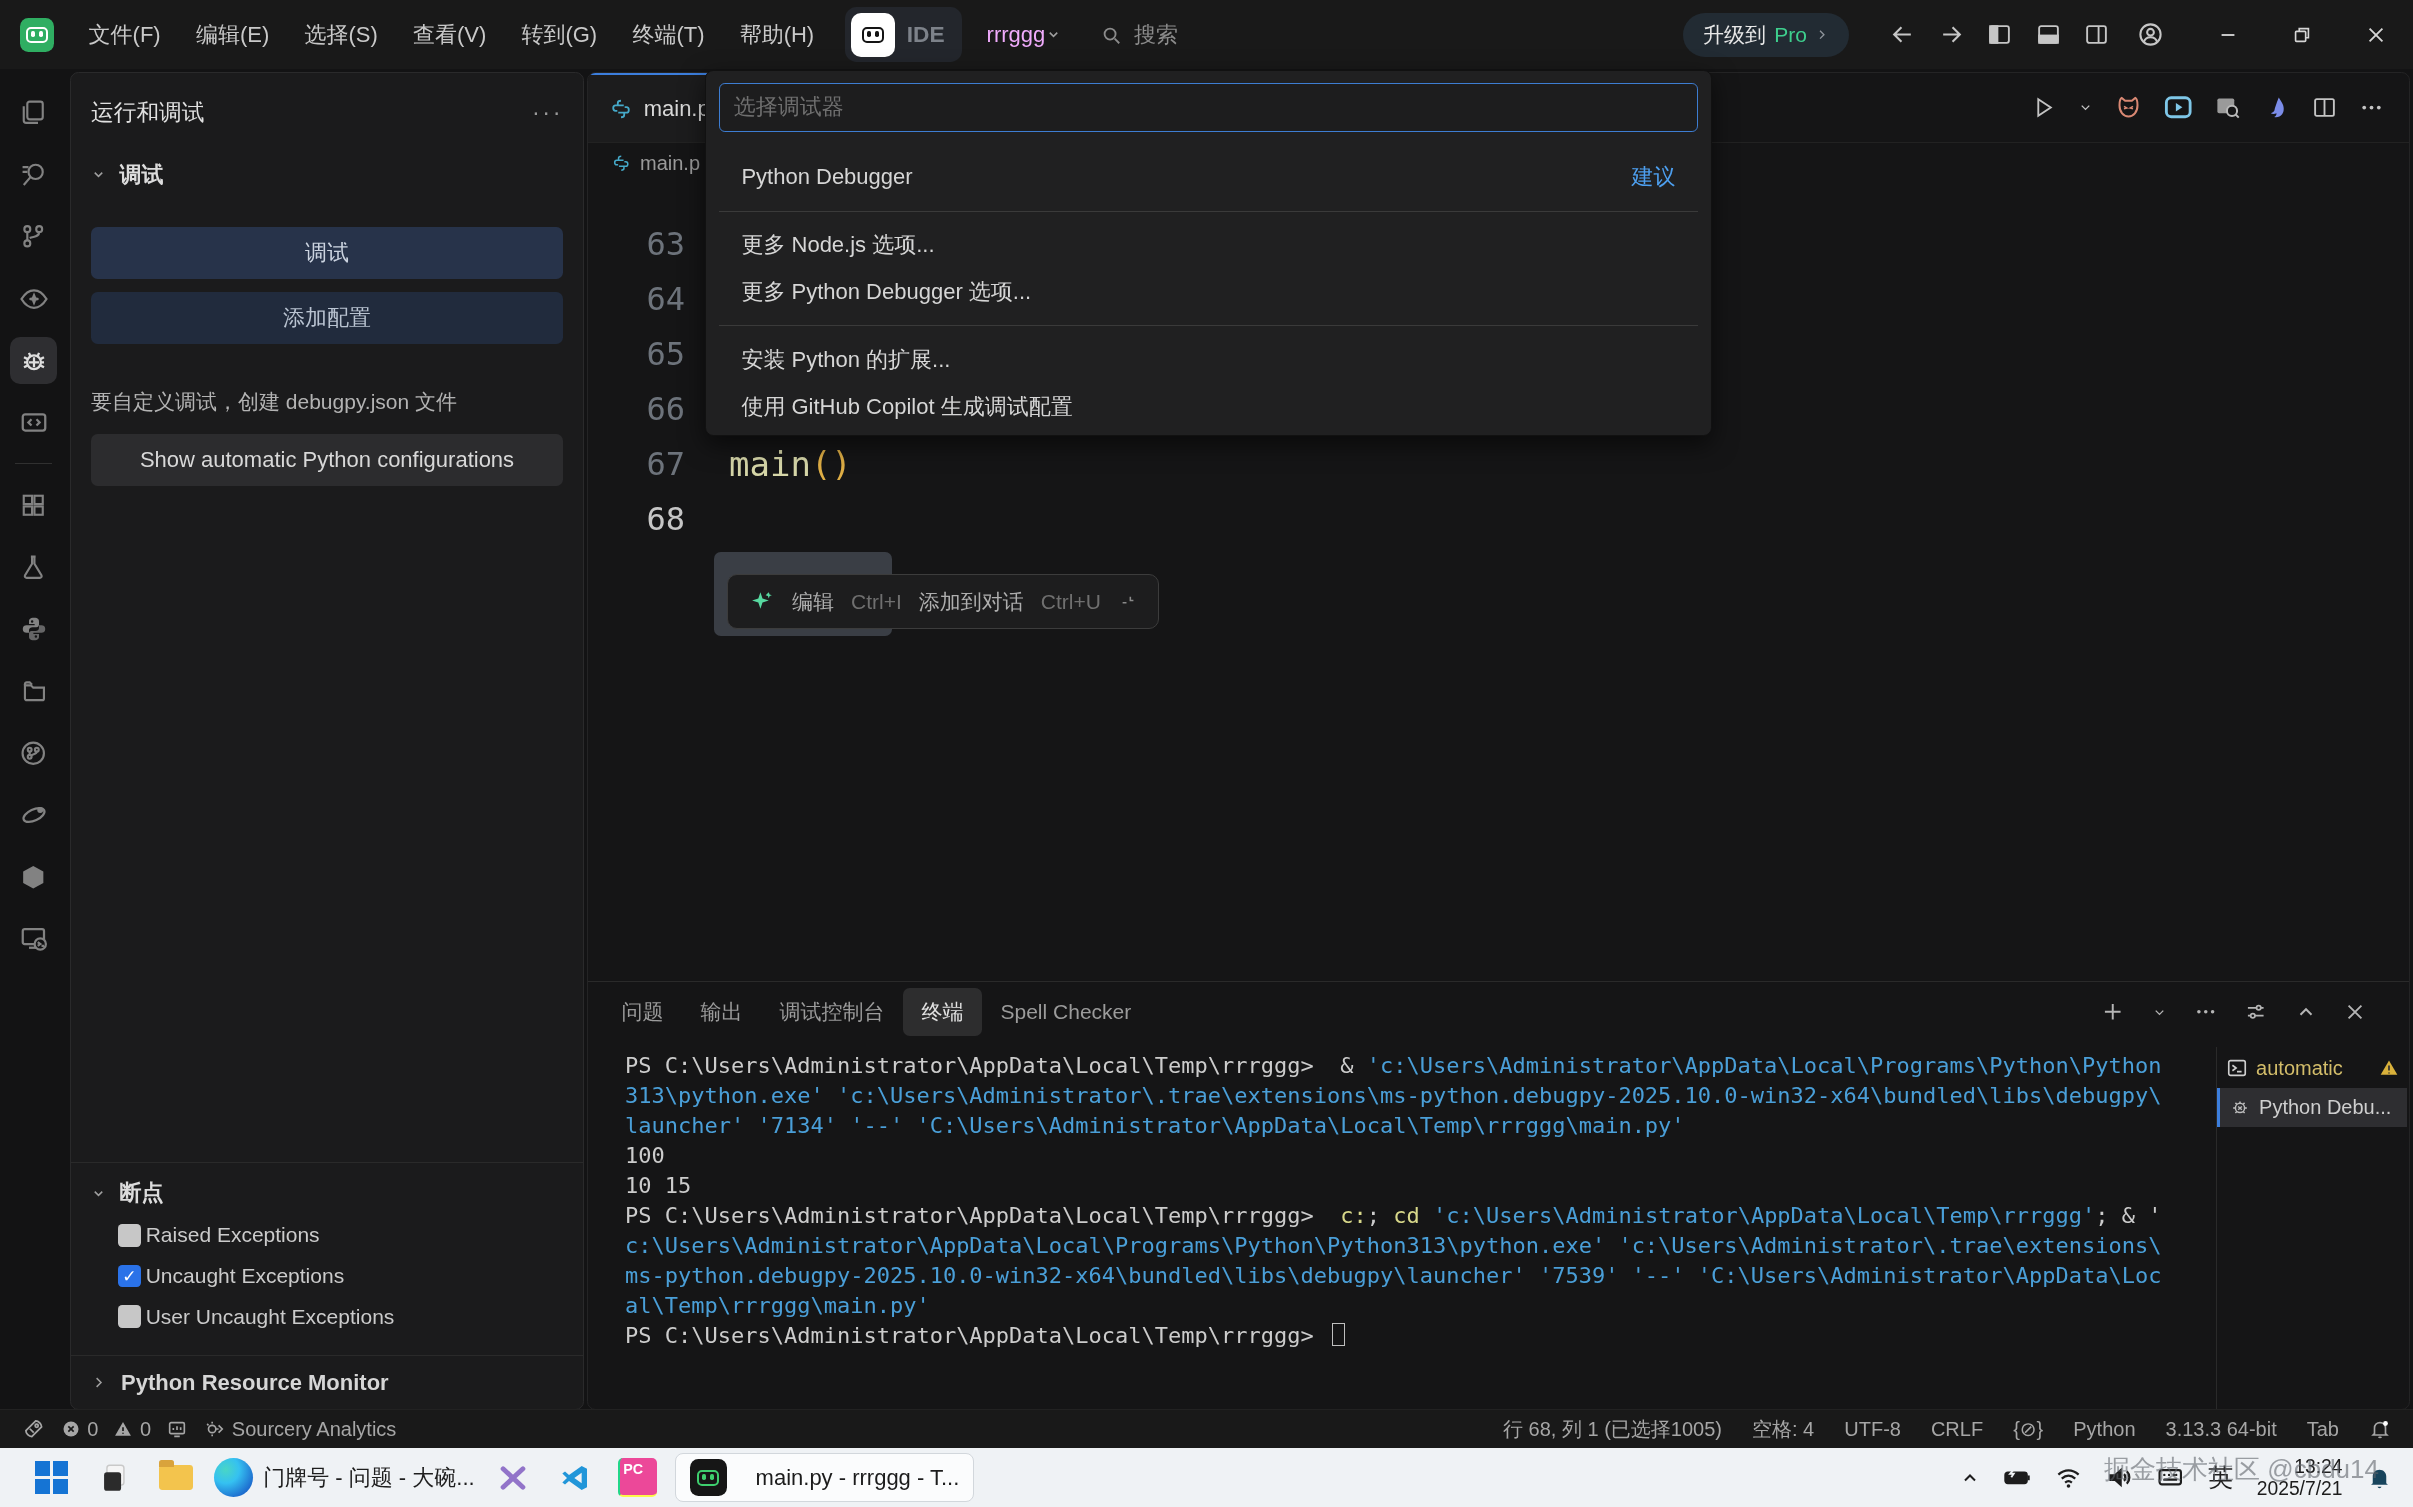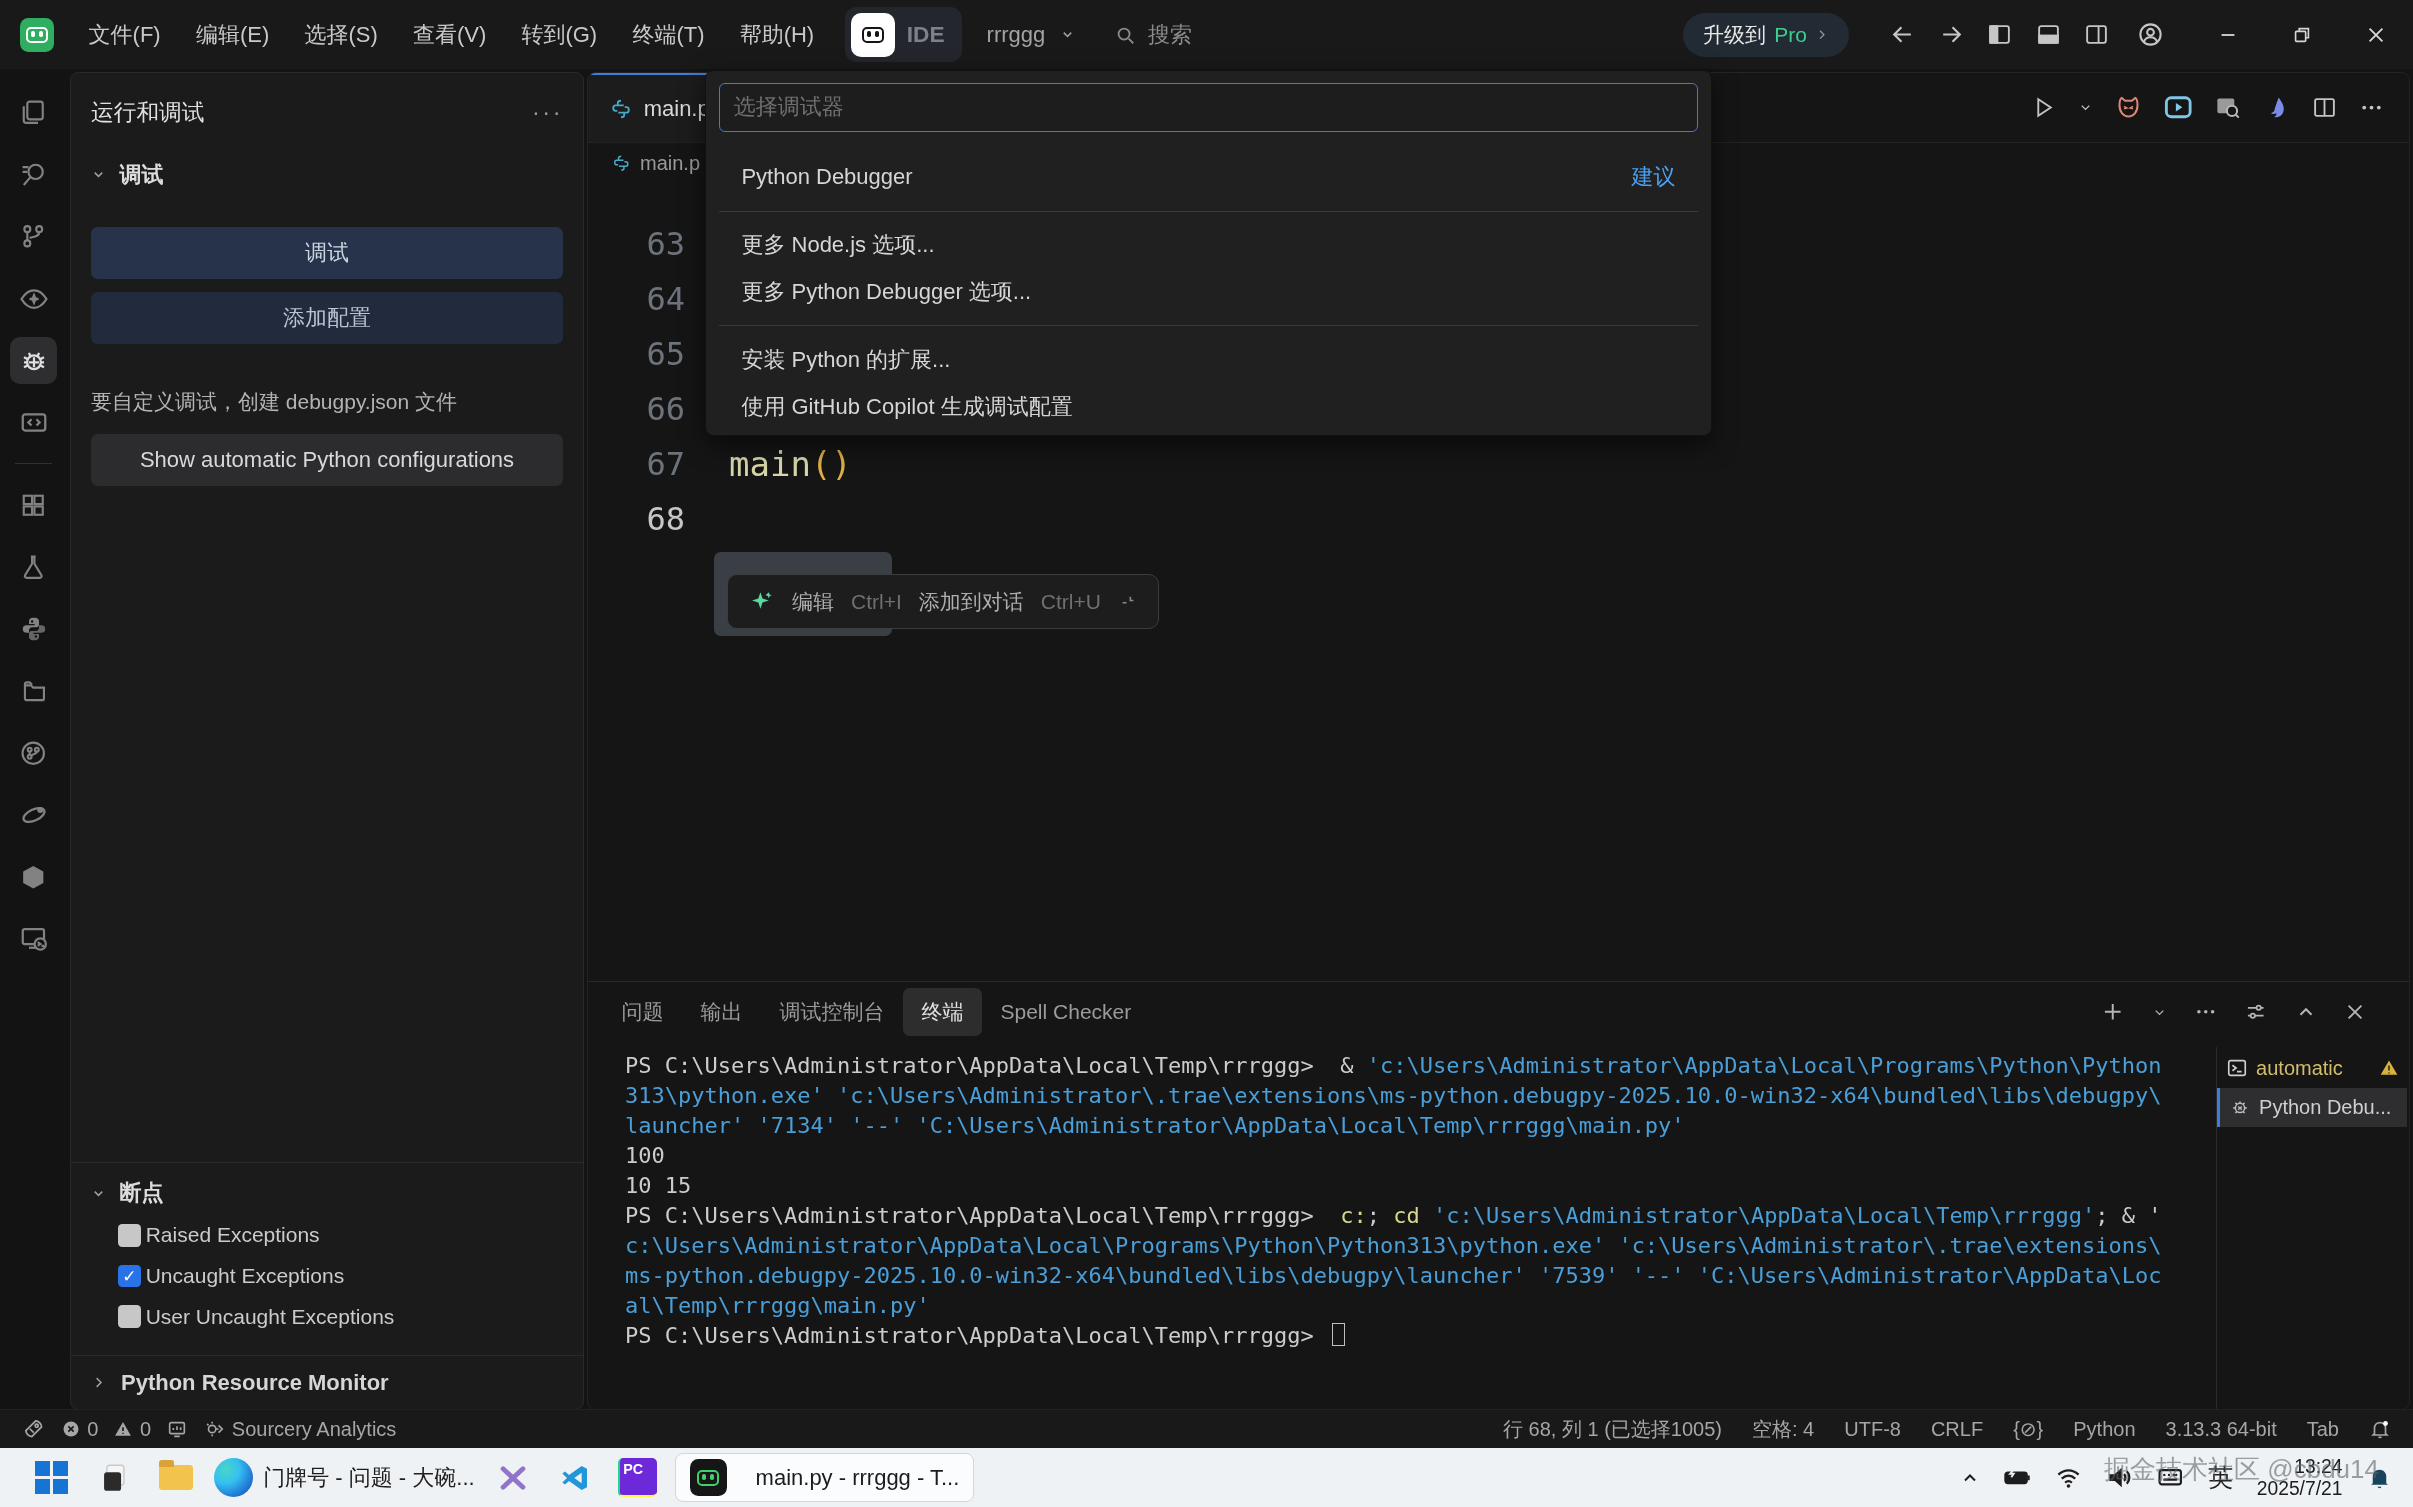--- a/index.html
+++ b/index.html
@@ -12,21 +12,21 @@
   .face{width:22px;height:16px;border:2.5px solid #fff;border-radius:5px;position:relative}
   .face:before,.face:after{content:"";position:absolute;width:3.4px;height:5.9px;background:#fff;border-radius:1.7px;top:2.5px}
   .face:before{left:3.4px}.face:after{right:3.4px}
   .face.dark{border-color:#141414}.face.dark:before,.face.dark:after{background:#141414}
   .face.green{border-color:#3ecf6e}.face.green:before,.face.green:after{background:#3ecf6e}
   .menus{display:flex;height:100%}
   .menu-item{padding:0 17.6px;font-size:22px;color:#c9c9c9;display:flex;align-items:center}
   .ide-badge{display:flex;align-items:center;background:#23262c;border-radius:11.7px;padding:5.9px 17px 5.9px 5.9px;margin-left:13.4px;gap:11.7px}
   .robot-sq{width:44px;height:44px;background:#fff;border-radius:10px;display:flex;align-items:center;justify-content:center}
   .ide-txt{font-size:22.7px;font-weight:bold;color:#7d828a}
-  .workspace{margin-left:25px;font-size:22px;color:#a3a3a3;display:flex;gap:15px;align-items:center}
+  .workspace{margin-left:25px;font-size:22px;color:#f0abfc;display:flex;gap:1px;align-items:center}
   .search-box{margin-left:39px;display:flex;align-items:center;gap:11.7px;color:#8b8b8b;font-size:22px}
   .tb-right{margin-left:auto;display:flex;align-items:center;height:100%}
   .upgrade{background:#222b33;border-radius:838px;height:44px;padding:0 20px;display:flex;align-items:center;gap:8.4px;font-size:21px;color:#e8e8e8;margin-right:30px}
   .upgrade .pro{color:#3ecf8e}.upgrade .chev{color:#8f959c}
   .tb-icon{padding:0 11.7px;color:#c6c6c6;display:flex;align-items:center}
   .avatar{margin:0 15px 0 5px}
   .win-btn{width:74px;height:69px;display:flex;align-items:center;justify-content:center;color:#d6d6d6}
   
   .activitybar{position:absolute;left:0;top:69px;width:67px;bottom:97px;display:flex;flex-direction:column;align-items:center;padding-top:20px}
   .ab-icon{width:47px;height:47px;margin-bottom:15px;display:flex;align-items:center;justify-content:center;color:#828282;flex:none}
@@ -98,21 +98,21 @@
   .edge-task{display:flex;align-items:center;gap:10px;font-size:22px;color:#1e1e1e}
   .active-task{display:flex;align-items:center;gap:29px;background:#fbfcfd;border:0.8px solid #d2d7dc;border-radius:8px;height:49px;padding:0 13.4px;font-size:22px;color:#1c1c1c}
   .trae-sq{width:37px;height:37px;background:#161616;border-radius:8.4px;display:flex;align-items:center;justify-content:center}
   .winlogo{display:grid;grid-template-columns:15px 15px;grid-template-rows:15px 15px;gap:2.5px}
   .winlogo i{background:#1574d4}
   .tray{margin-left:auto;display:flex;align-items:center;gap:23.5px;padding-right:20px;color:#1d1d1d}
   .clock{display:flex;flex-direction:column;align-items:flex-end;font-size:19.3px;line-height:22px;color:#1c1c1c}
   .watermark{position:absolute;right:34px;bottom:20px;font-size:26px;color:rgba(95,100,106,.6);z-index:30;pointer-events:none;white-space:nowrap}
   .folder-ico{width:34px;height:25px;background:#f3c44d;border-radius:3.4px;position:relative}
   .folder-ico:before{content:"";position:absolute;top:-5px;left:0;width:15px;height:6.7px;background:#d9a33c;border-radius:2.5px 2.5px 0 0}
-  .pc-ico{width:39px;height:39px;background:#6d28d9;border-radius:5px;color:#fff;font-size:14.3px;font-weight:bold;display:flex;align-items:flex-start;justify-content:flex-start;padding:3.4px;border-left:2.5px solid #21d789;border-bottom:2.5px solid #fcf84a}
+  .pc-ico{width:39px;height:39px;background:#ec4899;border-radius:5px;color:#fff;font-size:14.3px;font-weight:bold;display:flex;align-items:flex-start;justify-content:flex-start;padding:3.4px;border-left:2.5px solid #21d789;border-bottom:2.5px solid #fcf84a}
   .edge-ico{width:39px;height:39px;border-radius:50%;background:radial-gradient(circle at 30% 30%,#49d6c6 0%,#35c1f1 35%,#1e6fd0 75%,#0c59a4 100%)}
 </style>
 </head>
 <body>
 
 <div id="app">
 
   <div class="titlebar">
     <div class="logo">
         <span class="face"></span>

